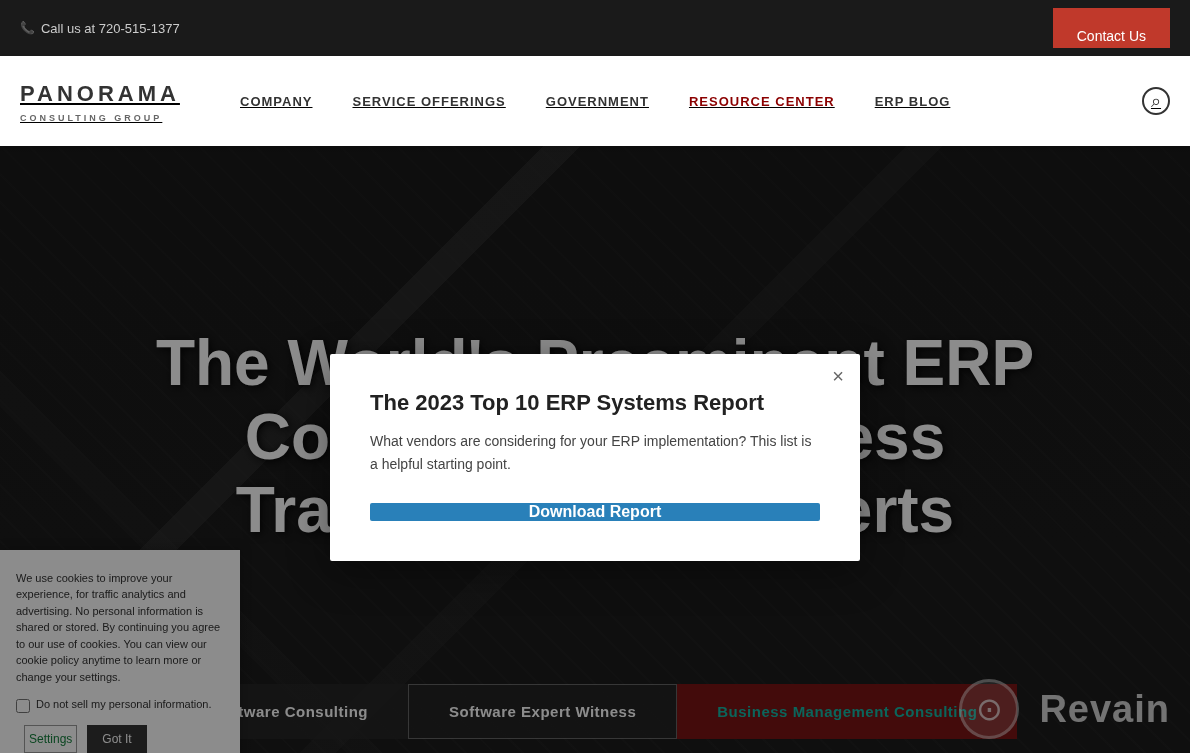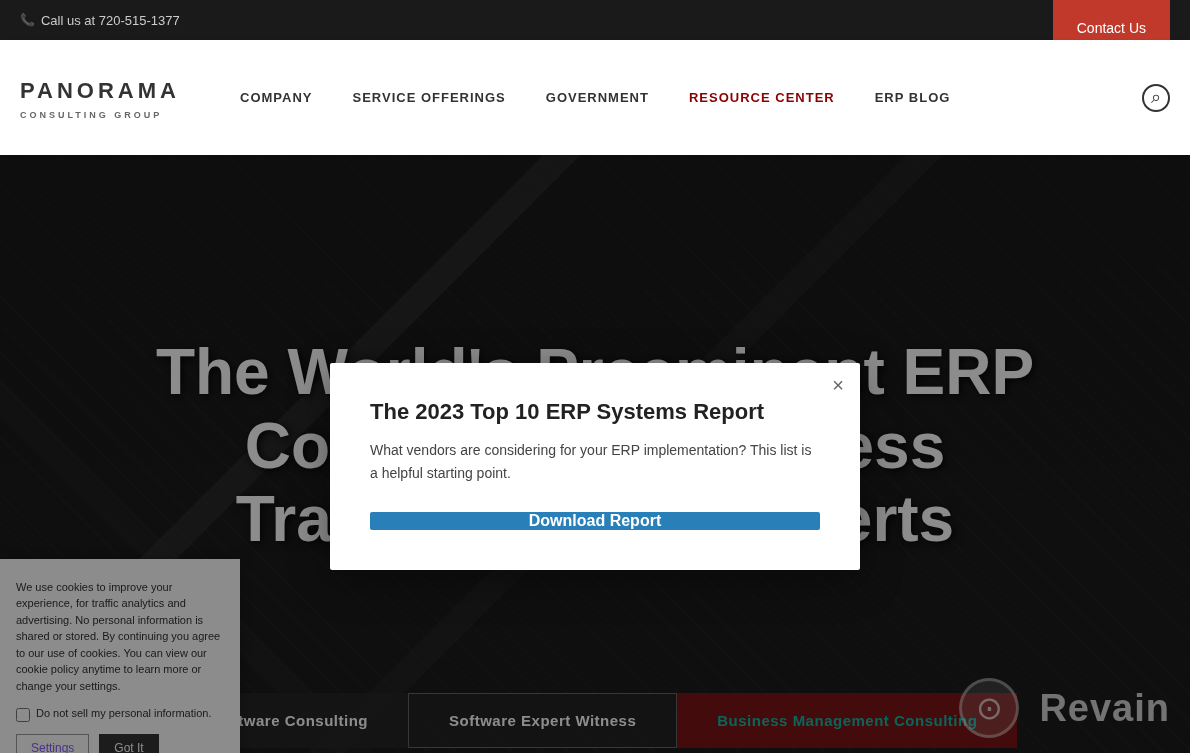--- a/index.html
+++ b/index.html
@@ -1,21 +1,21 @@
 <!DOCTYPE html>
 <html><head>
   <meta charset="utf-8">
   <style>
     * { margin: 0; padding: 0; box-sizing: border-box; }
     body { font-family: Arial, sans-serif; width: 1190px; height: 753px; overflow: hidden; position: relative; }
 
     
     .top-bar {
       background: #1a1a1a;
-      height: 40px;
+      height: 56px;
       display: flex;
       align-items: center;
       justify-content: space-between;
       padding: 0 20px;
     }
     .top-bar-phone {
       color: #ccc;
       font-size: 13px;
       display: flex;
       align-items: center;
@@ -31,27 +31,28 @@
       border: none;
       padding: 20px 24px;
       font-size: 14px;
       cursor: pointer;
       height: 40px;
     }
 
     
     .nav {
       background: white;
-      height: 115px;
+      height: 90px;
       display: flex;
       align-items: center;
       padding: 0 20px;
       box-shadow: 0 2px 4px rgba(0,0,0,0.1);
       position: relative;
       z-index: 10;
+      text-decoration: underline;
     }
     .logo {
       width: 180px;
       margin-right: 40px;
     }
     .logo-text {
       font-size: 11px;
       letter-spacing: 3px;
       color: #333;
       font-weight: bold;
@@ -225,38 +226,39 @@
       color: #333;
       line-height: 1.4;
     }
     .cookie-buttons {
       display: flex;
       gap: 10px;
     }
     .cookie-btn-settings {
       background: white;
       border: 1px solid #999;
-      padding: 6px 14px;
+      padding: 6px 4px;
       font-size: 12px;
       cursor: pointer;
-      color: #8b5cf6;
+      color: #15803d;
+      margin-left: 8px;
     }
     .cookie-btn-got-it {
       background: #333;
       border: 1px solid #333;
       padding: 6px 14px;
       font-size: 12px;
       cursor: pointer;
       color: white;
     }
 
     
     .revain-badge {
       position: absolute;
-      bottom: 40px;
+      bottom: 30px;
       right: 20px;
       display: flex;
       align-items: center;
       gap: 20px;
       z-index: 5;
     }
     .revain-icon {
       width: 60px;
       height: 60px;
       border-radius: 50%;

